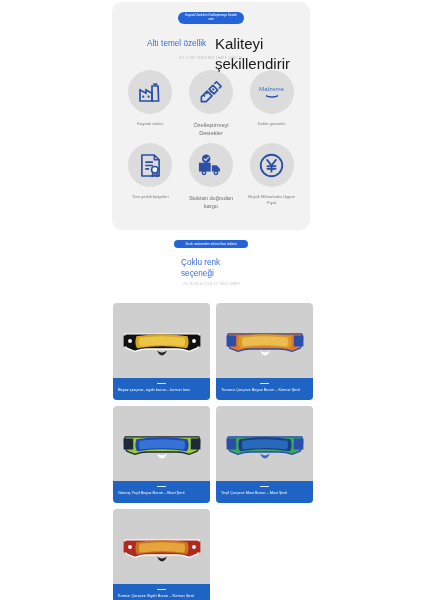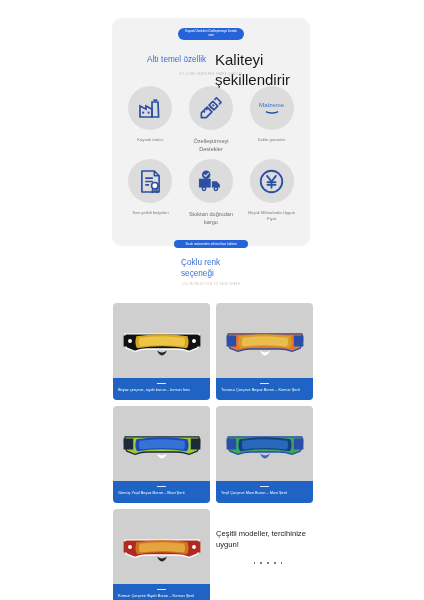--- a/index.html
+++ b/index.html
@@ -6,21 +6,21 @@
   html, body {
     width: 424px; height: 600px;
     background: #ffffff;
     font-family: "Liberation Sans", sans-serif;
     overflow: hidden;
   }
   .page { position: relative; width: 424px; height: 600px; background:#fff; }
 
   
   .feature-panel {
-    position: absolute; left: 112px; top: 18px;
+    position: absolute; left: 112px; top: 2px;
     width: 198px; height: 228px;
     background: #f2f2f2;
     border-radius: 10px;
   }
   .badge {
     position: absolute; left: 50%; transform: translateX(-50%);
     background: #2563d9;
     color: #ffffff;
     border-radius: 10px;
     text-align: center;
@@ -320,24 +320,14 @@
     <circle cx="90" cy="25" r="2.4" fill="#ffffff"></circle>
   </svg>
         </div>
      <div class="cap">
        <span class="dash"></span>
        <span class="cap-txt">Kırmızı Çerçeve Siyah Burun – Kırmızı Şerit</span>
      </div>
       </div>
     </div>
 
-  <div class="tail">
-    <div class="tail-txt">Çeşitli modeller, tercihinize uygun!</div>
-    <div class="dots" id="dots">
-        <i></i>
-        <i></i>
-        <i></i>
-        <i></i>
-        <i></i>
-      </div>
-  </div>
 
 </div>
 
 </body></html>

